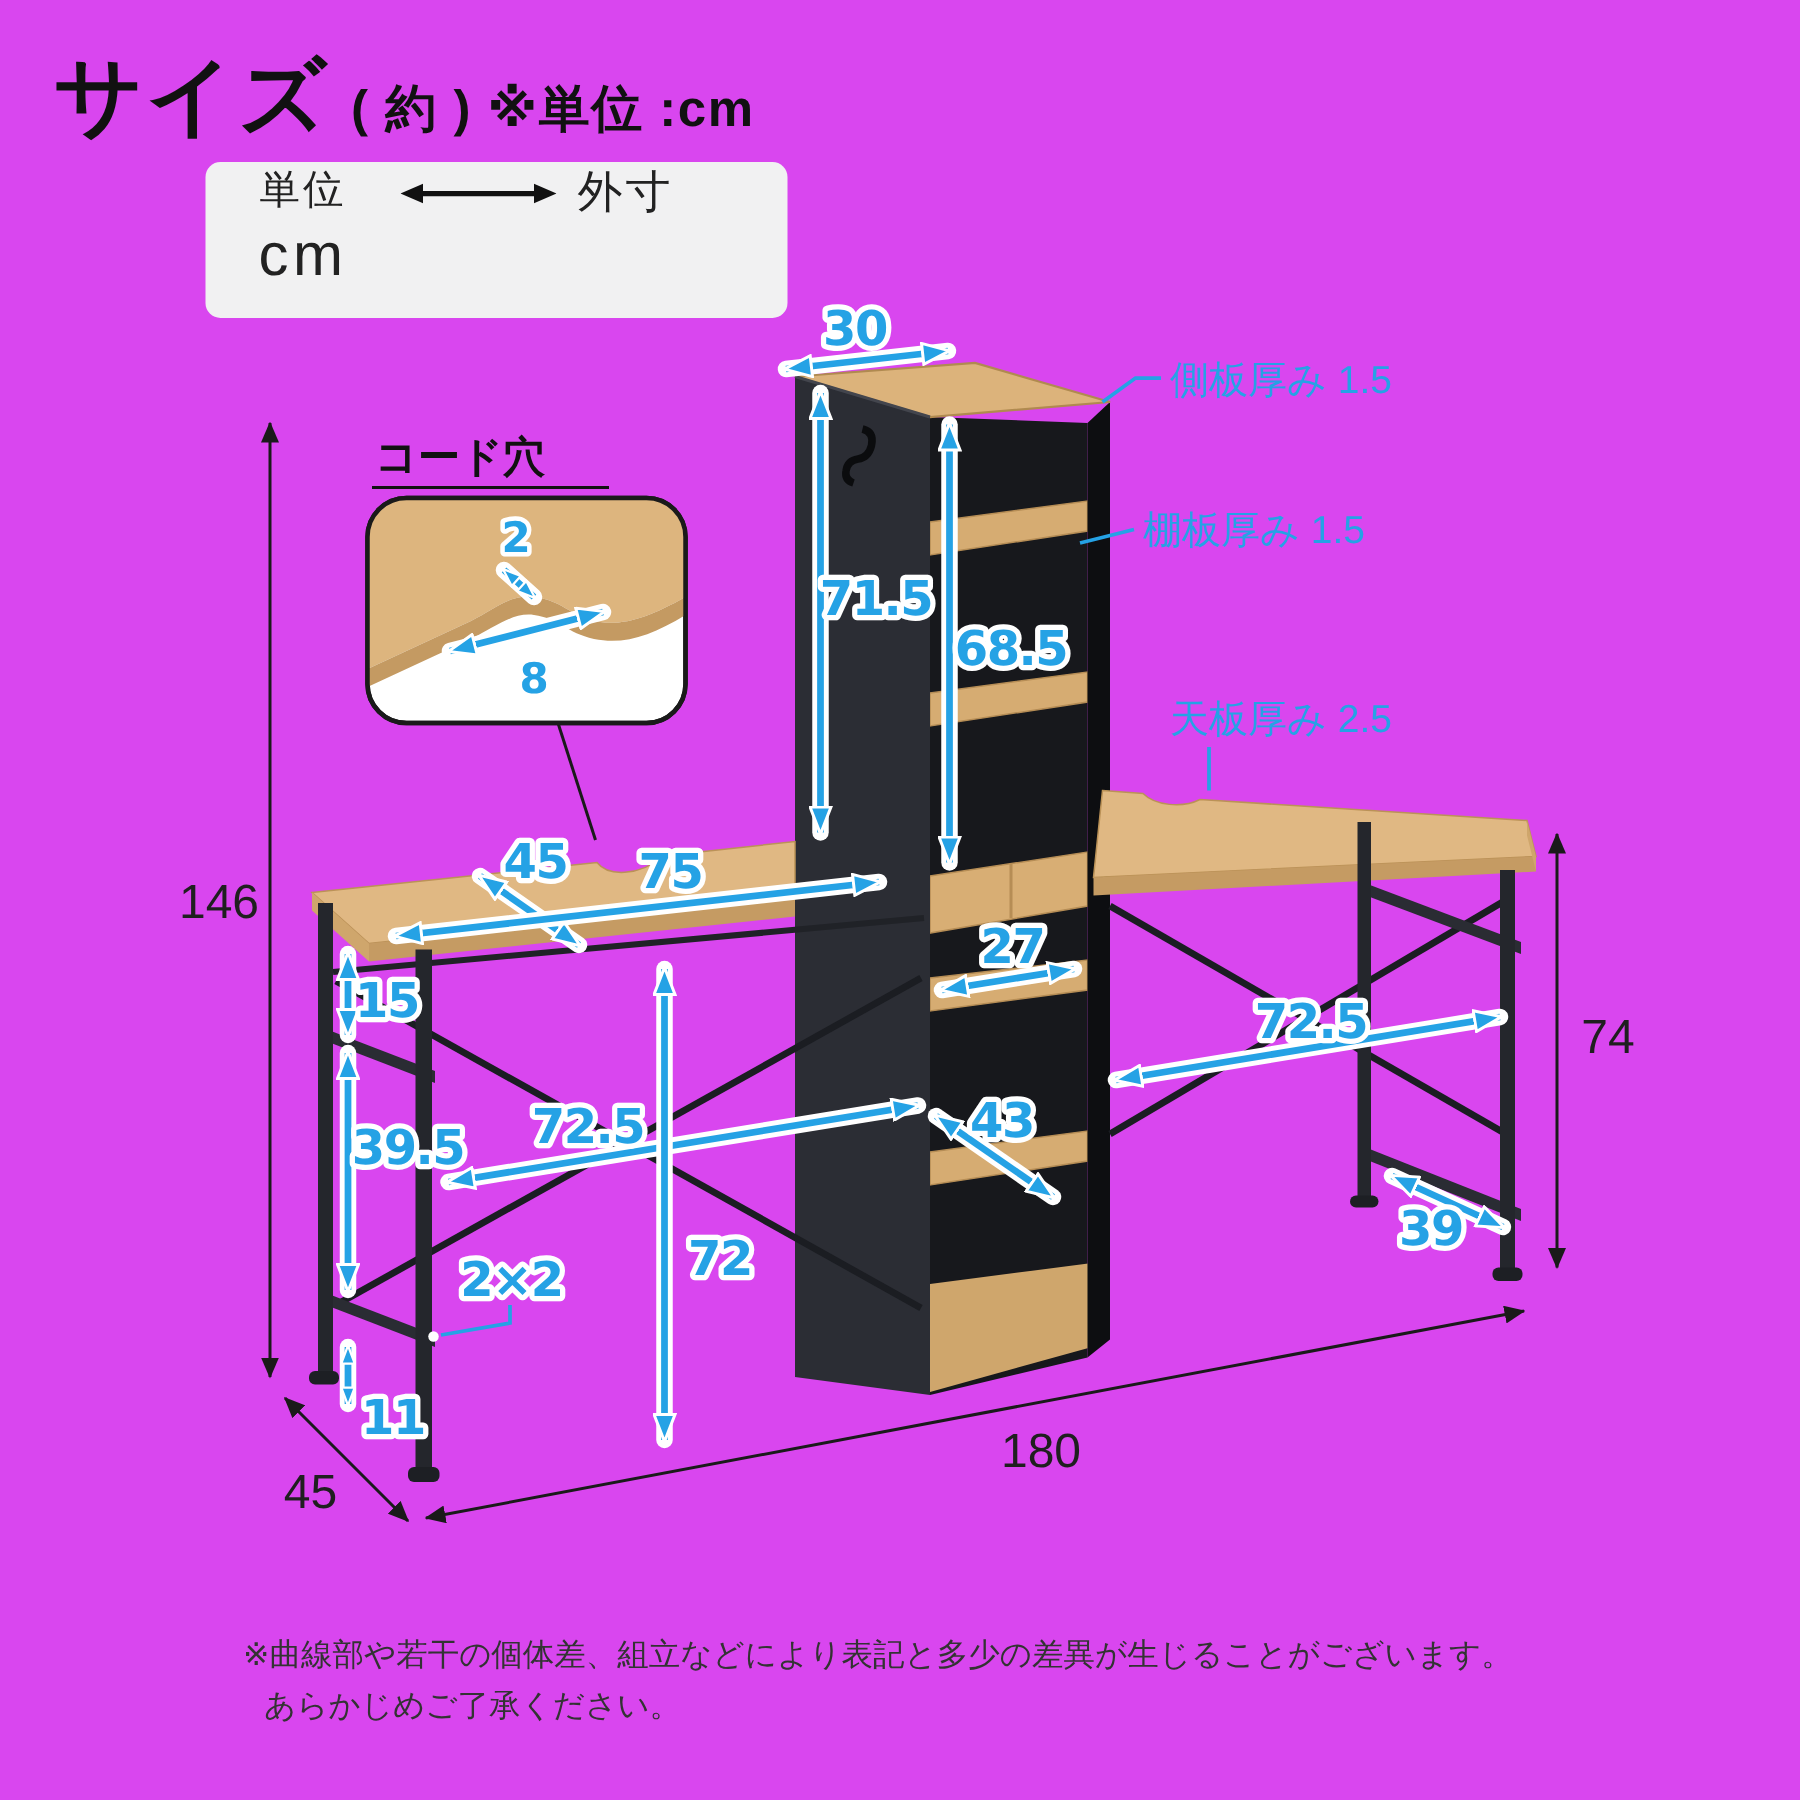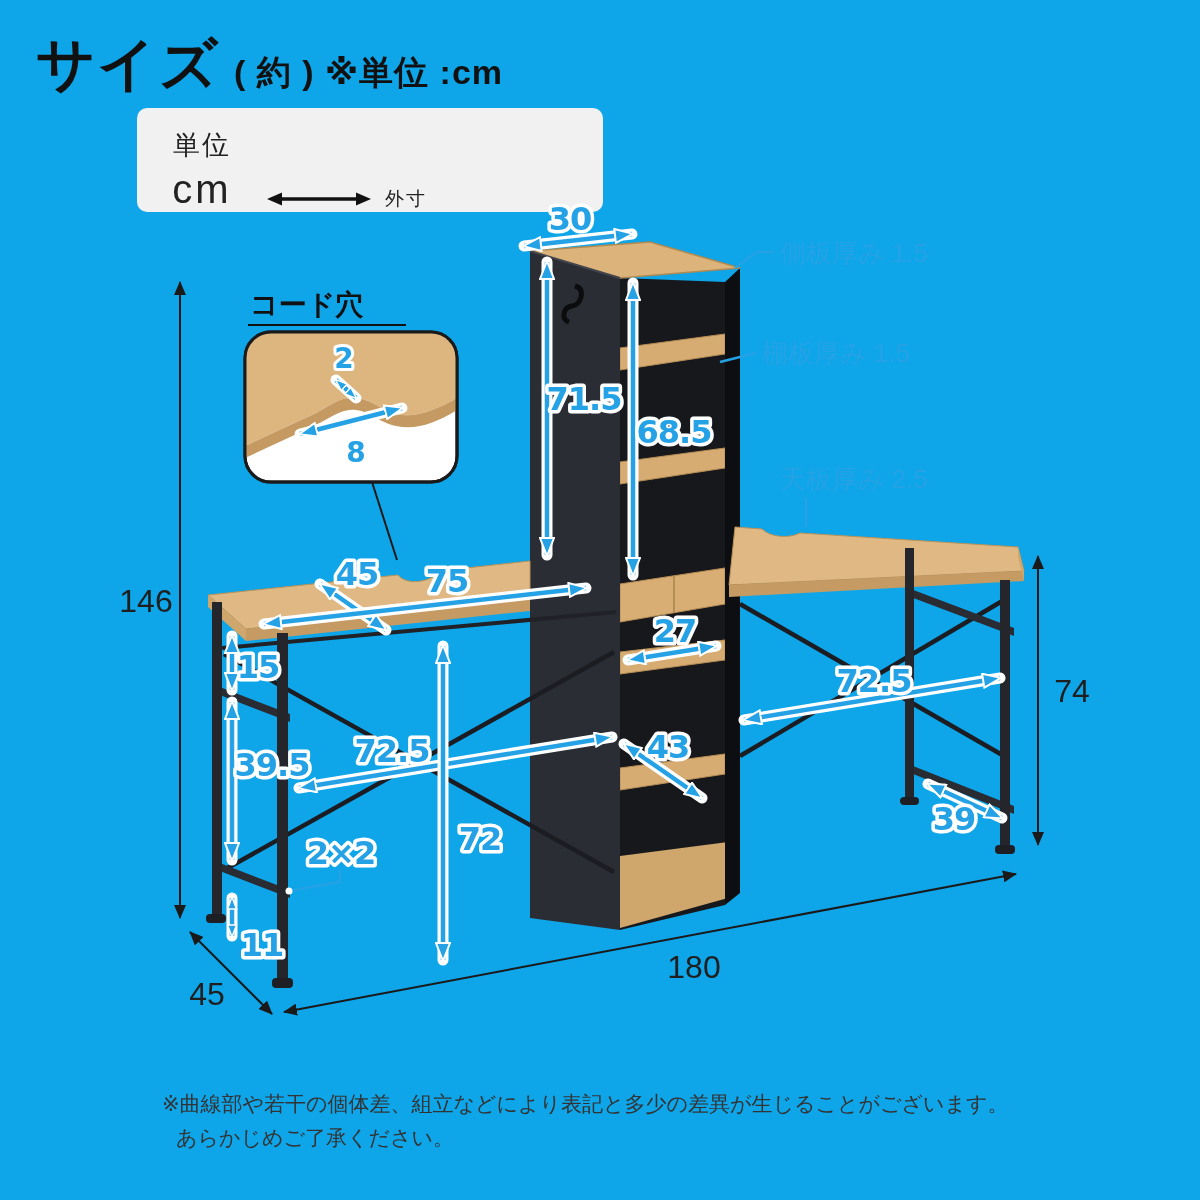--- a/index.html
+++ b/index.html
@@ -1,30 +1,30 @@
 <!DOCTYPE html>
 <html><head>
 <meta charset="utf-8">
 <style>
   html,body{margin:0;padding:0;background:#fff;}
-  .stage{position:relative;width:1200px;height:1200px;background:#0ea5e9;overflow:hidden;
+  .stage{position:relative;width:1200px;height:1200px;background:#d946ef;overflow:hidden;
          font-family:"Liberation Sans","DejaVu Sans",sans-serif;}
   
   .hdr{position:absolute;left:36px;top:26px;display:flex;align-items:baseline;color:#111;}
   .hdr .main{font-size:58px;font-weight:800;letter-spacing:2px;}
   .hdr .note{font-size:34px;font-weight:700;margin-left:14px;letter-spacing:1px;}
   
-  .legend{position:absolute;left:137px;top:108px;width:466px;height:104px;background:#f1f1f2;
-          border-radius:10px;display:flex;align-items:flex-end;}
+  .legend{position:absolute;left:137px;top:108px;width:388px;height:104px;background:#f1f1f2;
+          border-radius:10px;display:flex;align-items:flex-start;}
   .legend-unit{width:130px;text-align:center;color:#222;}
   .legend-unit .u1{font-size:27px;letter-spacing:2px;}
   .legend-unit .u2{font-size:40px;letter-spacing:3px;margin-top:4px;}
   .legend-rows{display:flex;flex-direction:column;gap:8px;}
   .legend-row{display:flex;align-items:center;gap:14px;}
-  .legend-row .lbl{font-size:19px;color:#222;letter-spacing:2px;}
+  .legend-row .lbl{font-size:30px;color:#222;letter-spacing:2px;}
   
   .foot{position:absolute;left:162px;top:1058px;width:920px;font-size:21px;line-height:34px;color:#333;margin-top:29px;}
   .foot .l2{margin-left:14px;}
   
   svg.diagram{position:absolute;left:0;top:0;}
   .nb{font:700 32px "DejaVu Sans",sans-serif;fill:#25a2e5;stroke:#fff;stroke-width:7px;
       paint-order:stroke;stroke-linejoin:round;letter-spacing:-1px;}
   .nbs{font:700 28px "DejaVu Sans",sans-serif;fill:#25a2e5;stroke:#fff;stroke-width:6px;
       paint-order:stroke;stroke-linejoin:round;}
   .lb{font:500 26px "Liberation Sans",sans-serif;fill:#25a2e5;}

